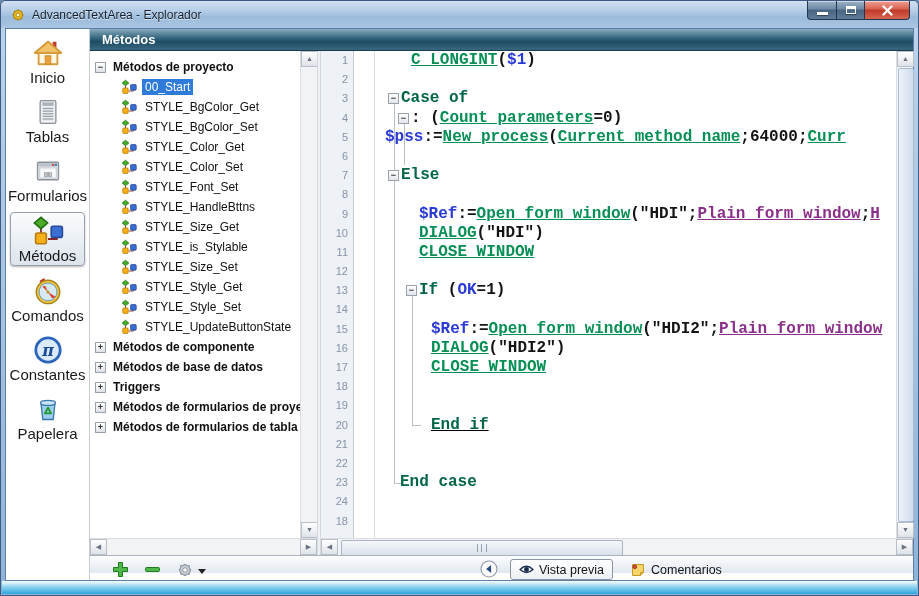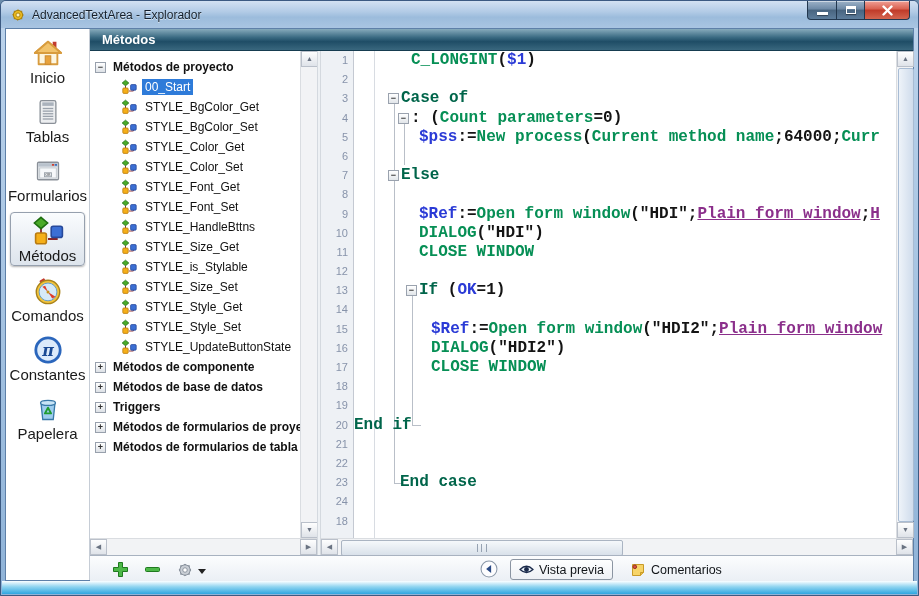--- a/index.html
+++ b/index.html
@@ -72,26 +72,26 @@
   
   .editor{position:absolute;left:231px;right:0;top:22px;height:487px;background:#fff;}
   .gutter{position:absolute;left:0;top:0;bottom:0;width:33px;background:#eef1f5;border-right:1px solid #c4c9d2;box-sizing:border-box;}
   .gut-num{height:19.2px;line-height:19.2px;text-align:right;padding-right:5px;font-size:11px;color:#8793aa;}
   .code{position:absolute;left:33px;top:0;bottom:0;right:17px;overflow:hidden;
       font-family:"Liberation Mono",monospace;font-size:16px;font-weight:bold;}
   .code .margin-line{position:absolute;left:20px;top:0;bottom:0;border-left:1px solid #d8dce2;}
   .cline{position:relative;height:19.2px;line-height:19.2px;white-space:pre;box-sizing:border-box;}
   .fold{position:absolute;top:4px;width:11px;height:11px;border:1px solid #9aa2ae;background:linear-gradient(#fff,#e2e6ea);
       font:bold 9px/9px "Liberation Sans",sans-serif;text-align:center;color:#333;box-sizing:border-box;}
-  .sg-kw{color:#00654a;} .sg-cmd{color:#068f55;} .sg-var{color:#2a3ad6;}
+  .sg-kw{color:#00654a;} .sg-cmd{color:#068f55;text-decoration:underline;} .sg-var{color:#2a3ad6;}
   .sg-const{color:#8b2f8b;text-decoration:underline;} .sg-plain{color:#141414;}
   .guide{position:absolute;width:0;border-left:1px solid #b9bfc8;}
   .gtick{position:absolute;height:0;border-top:1px solid #b9bfc8;}
   
-  .bbar{position:absolute;left:0;right:0;top:526px;height:38px;background:linear-gradient(#fcfdfe,#e2e8f0);
+  .bbar{position:absolute;left:0;right:0;top:526px;height:18px;background:linear-gradient(#fcfdfe,#e2e8f0);
       border-top:1px solid #a8b2c0;box-sizing:border-box;}
   .bbar .tool{position:absolute;top:5px;display:flex;align-items:center;}
   .caret{width:0;height:0;border-left:4px solid transparent;border-right:4px solid transparent;border-top:5px solid #222;margin-left:4px;margin-top:3px;}
   .vp-btn{position:absolute;left:420px;top:3px;width:103px;height:21px;border:1px solid #8b95a2;border-radius:3px;
       background:linear-gradient(#feffff,#edf0f4);display:flex;align-items:center;justify-content:center;gap:5px;
       font-size:12.5px;color:#101418;box-sizing:border-box;}
   .cm-btn{position:absolute;left:540px;top:3px;height:21px;display:flex;align-items:center;gap:5px;font-size:12.5px;color:#101418;}
 </style>
 </head>
 <body>
@@ -276,32 +276,20 @@
             <span class="m-icon">
               <svg width="16" height="16" viewBox="0 0 16 16">
                 <path d="M8 12 H12.4 V11" fill="none" stroke="#8a2626" stroke-width="0.9"></path>
                 <path d="M4.5 6.6 V9.2" fill="none" stroke="#8a2626" stroke-width="0.9"></path>
                 <path d="M4.5 1.2 L7.8 4 L4.5 6.8 L1.2 4 Z" fill="#4aaa28" stroke="#1e6e10" stroke-width="0.8"></path>
                 <rect x="1.8" y="9" width="5.4" height="5.4" rx="1" fill="#f5af18" stroke="#b97b10" stroke-width="0.8"></rect>
                 <rect x="9.6" y="5.6" width="5.6" height="5.6" rx="1" fill="#3b6fd4" stroke="#27499a" stroke-width="0.8"></rect>
               </svg>
             </span>
             <span class="item-label">STYLE_Color_Set</span>
-          </div>
-          <div class="trow item">
-            <span class="m-icon">
-              <svg width="16" height="16" viewBox="0 0 16 16">
-                <path d="M8 12 H12.4 V11" fill="none" stroke="#8a2626" stroke-width="0.9"></path>
-                <path d="M4.5 6.6 V9.2" fill="none" stroke="#8a2626" stroke-width="0.9"></path>
-                <path d="M4.5 1.2 L7.8 4 L4.5 6.8 L1.2 4 Z" fill="#4aaa28" stroke="#1e6e10" stroke-width="0.8"></path>
-                <rect x="1.8" y="9" width="5.4" height="5.4" rx="1" fill="#f5af18" stroke="#b97b10" stroke-width="0.8"></rect>
-                <rect x="9.6" y="5.6" width="5.6" height="5.6" rx="1" fill="#3b6fd4" stroke="#27499a" stroke-width="0.8"></rect>
-              </svg>
-            </span>
-            <span class="item-label">STYLE_Font_Get</span>
           </div>
           <div class="trow item">
             <span class="m-icon">
               <svg width="16" height="16" viewBox="0 0 16 16">
                 <path d="M8 12 H12.4 V11" fill="none" stroke="#8a2626" stroke-width="0.9"></path>
                 <path d="M4.5 6.6 V9.2" fill="none" stroke="#8a2626" stroke-width="0.9"></path>
                 <path d="M4.5 1.2 L7.8 4 L4.5 6.8 L1.2 4 Z" fill="#4aaa28" stroke="#1e6e10" stroke-width="0.8"></path>
                 <rect x="1.8" y="9" width="5.4" height="5.4" rx="1" fill="#f5af18" stroke="#b97b10" stroke-width="0.8"></rect>
                 <rect x="9.6" y="5.6" width="5.6" height="5.6" rx="1" fill="#3b6fd4" stroke="#27499a" stroke-width="0.8"></rect>
               </svg>
@@ -454,36 +442,36 @@
           <div class="guide" style="left:40px;top:53px;height:379px;"></div>
           <div class="gtick" style="left:40px;top:432px;width:9px;"></div>
           <div class="guide" style="left:50px;top:72px;height:42px;"></div>
           <div class="guide" style="left:58px;top:245px;height:129px;"></div>
           <div class="gtick" style="left:58px;top:374px;width:9px;"></div>
           <div id="codelines">
               <div class="cline" style="padding-left: 57px;"><span class="sg-cmd">C_LONGINT</span><span class="sg-plain">(</span><span class="sg-var">$1</span><span class="sg-plain">)</span></div>
               <div class="cline"></div>
               <div class="cline" style="padding-left: 47px;"><span class="fold" style="left: 34px;">−</span><span class="sg-kw">Case of</span></div>
               <div class="cline" style="padding-left: 57px;"><span class="fold" style="left: 44px;">−</span><span class="sg-plain">: (</span><span class="sg-cmd">Count parameters</span><span class="sg-plain">=0)</span></div>
-              <div class="cline" style="padding-left: 65px;"><span class="sg-var">$pss</span><span class="sg-plain">:=</span><span class="sg-cmd">New process</span><span class="sg-plain">(</span><span class="sg-cmd">Current method name</span><span class="sg-plain">;64000;</span><span class="sg-cmd">Curr</span></div>
+              <div class="cline" style="padding-left: 31px;"><span class="sg-var">$pss</span><span class="sg-plain">:=</span><span class="sg-cmd">New process</span><span class="sg-plain">(</span><span class="sg-cmd">Current method name</span><span class="sg-plain">;64000;</span><span class="sg-cmd">Curr</span></div>
               <div class="cline"></div>
               <div class="cline" style="padding-left: 47px;"><span class="fold" style="left: 34px;">−</span><span class="sg-kw">Else</span></div>
               <div class="cline"></div>
               <div class="cline" style="padding-left: 65px;"><span class="sg-var">$Ref</span><span class="sg-plain">:=</span><span class="sg-cmd">Open form window</span><span class="sg-plain">("HDI";</span><span class="sg-const">Plain form window</span><span class="sg-plain">;</span><span class="sg-const">H</span></div>
               <div class="cline" style="padding-left: 65px;"><span class="sg-cmd">DIALOG</span><span class="sg-plain">("HDI")</span></div>
               <div class="cline" style="padding-left: 65px;"><span class="sg-cmd">CLOSE WINDOW</span></div>
               <div class="cline"></div>
               <div class="cline" style="padding-left: 65px;"><span class="fold" style="left: 52px;">−</span><span class="sg-kw">If</span><span class="sg-plain"> (</span><span class="sg-var">OK</span><span class="sg-plain">=1)</span></div>
               <div class="cline"></div>
               <div class="cline" style="padding-left: 77px;"><span class="sg-var">$Ref</span><span class="sg-plain">:=</span><span class="sg-cmd">Open form window</span><span class="sg-plain">("HDI2";</span><span class="sg-const">Plain form window</span></div>
               <div class="cline" style="padding-left: 77px;"><span class="sg-cmd">DIALOG</span><span class="sg-plain">("HDI2")</span></div>
               <div class="cline" style="padding-left: 77px;"><span class="sg-cmd">CLOSE WINDOW</span></div>
               <div class="cline"></div>
               <div class="cline"></div>
-              <div class="cline" style=""><span class="sg-kw">End if</span></div>
+              <div class="cline" style="padding-left: 77px; text-decoration: underline;"><span class="sg-kw">End if</span></div>
               <div class="cline"></div>
               <div class="cline"></div>
               <div class="cline" style="padding-left: 46px;"><span class="sg-kw">End case</span></div>
               <div class="cline"></div>
               <div class="cline"></div>
             </div>
         </div>
         <div class="vsb editor-vsb" style="top:0;height:487px;">
           <div class="sb-btn up">▲</div>
           <div class="vthumb"></div>

